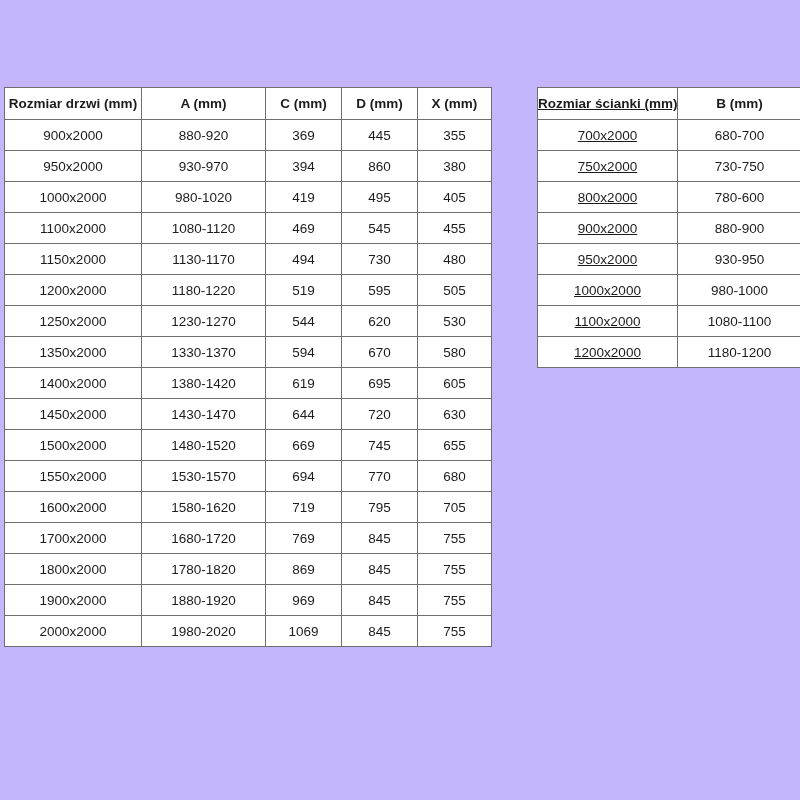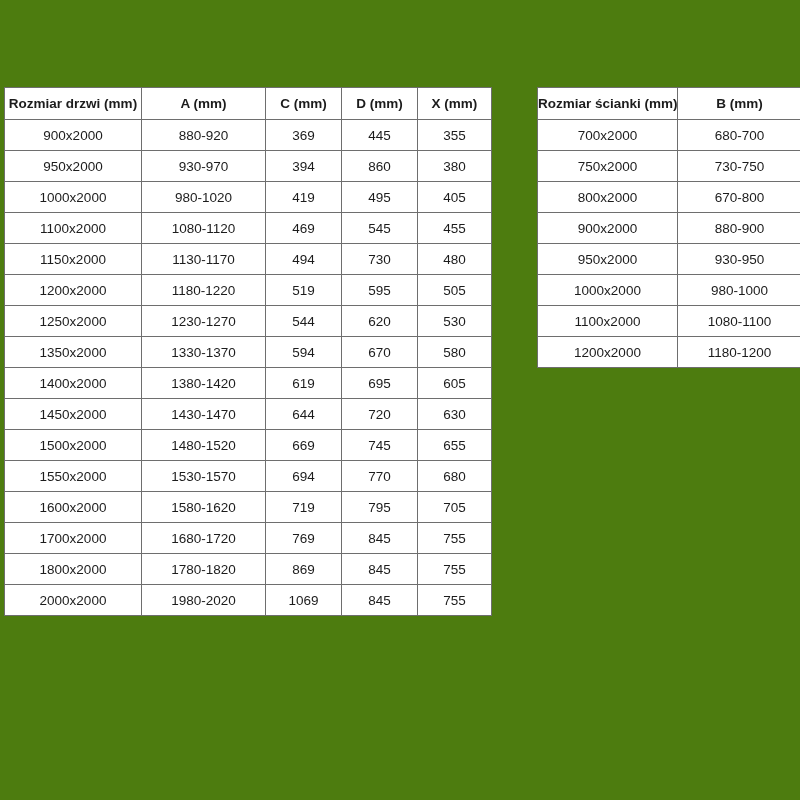--- a/index.html
+++ b/index.html
@@ -7,21 +7,21 @@
     padding: 0;
     background: #ffffff;
     width: 800px;
     height: 800px;
     font-family: "Liberation Sans", sans-serif;
   }
   .page {
     position: relative;
     width: 800px;
     height: 800px;
-    background: #4d7c0f;
+    background: #c4b5fd;
     overflow: hidden;
   }
   table.tbl {
     position: absolute;
     border-collapse: collapse;
     table-layout: fixed;
     font-size: 13.5px;
     color: #1c1c1c;
     background: #ffffff;
   }
@@ -49,21 +49,21 @@
   .doors th:nth-child(1), .doors td:nth-child(1) { width: 136px; }
   .doors th:nth-child(2), .doors td:nth-child(2) { width: 123px; }
   .doors th:nth-child(3), .doors td:nth-child(3) { width: 75px; }
   .doors th:nth-child(4), .doors td:nth-child(4) { width: 75px; }
   .doors th:nth-child(5), .doors td:nth-child(5) { width: 73px; }
   table.walls {
     left: 537px;
     top: 87px;
     width: 262px;
   }
-  .walls th:nth-child(1), .walls td:nth-child(1) { width: 139px; }
+  .walls th:nth-child(1), .walls td:nth-child(1) { width: 139px; text-decoration: underline; }
   .walls th:nth-child(2), .walls td:nth-child(2) { width: 123px; }
 </style>
 </head>
 <body>
 
 <div class="page">
   <table class="tbl doors">
       <thead>
         <tr>
           <th>Rozmiar drzwi (mm)</th>
@@ -173,20 +173,27 @@
           <td>755</td>
         </tr>
         <tr>
           <td>1800x2000</td>
           <td>1780-1820</td>
           <td>869</td>
           <td>845</td>
           <td>755</td>
         </tr>
         <tr>
+          <td>1900x2000</td>
+          <td>1880-1920</td>
+          <td>969</td>
+          <td>845</td>
+          <td>755</td>
+        </tr>
+        <tr>
           <td>2000x2000</td>
           <td>1980-2020</td>
           <td>1069</td>
           <td>845</td>
           <td>755</td>
         </tr>
       </tbody>
     </table>
   <table class="tbl walls">
       <thead>
@@ -199,21 +206,21 @@
         <tr>
           <td>700x2000</td>
           <td>680-700</td>
         </tr>
         <tr>
           <td>750x2000</td>
           <td>730-750</td>
         </tr>
         <tr>
           <td>800x2000</td>
-          <td>670-800</td>
+          <td>780-600</td>
         </tr>
         <tr>
           <td>900x2000</td>
           <td>880-900</td>
         </tr>
         <tr>
           <td>950x2000</td>
           <td>930-950</td>
         </tr>
         <tr>

